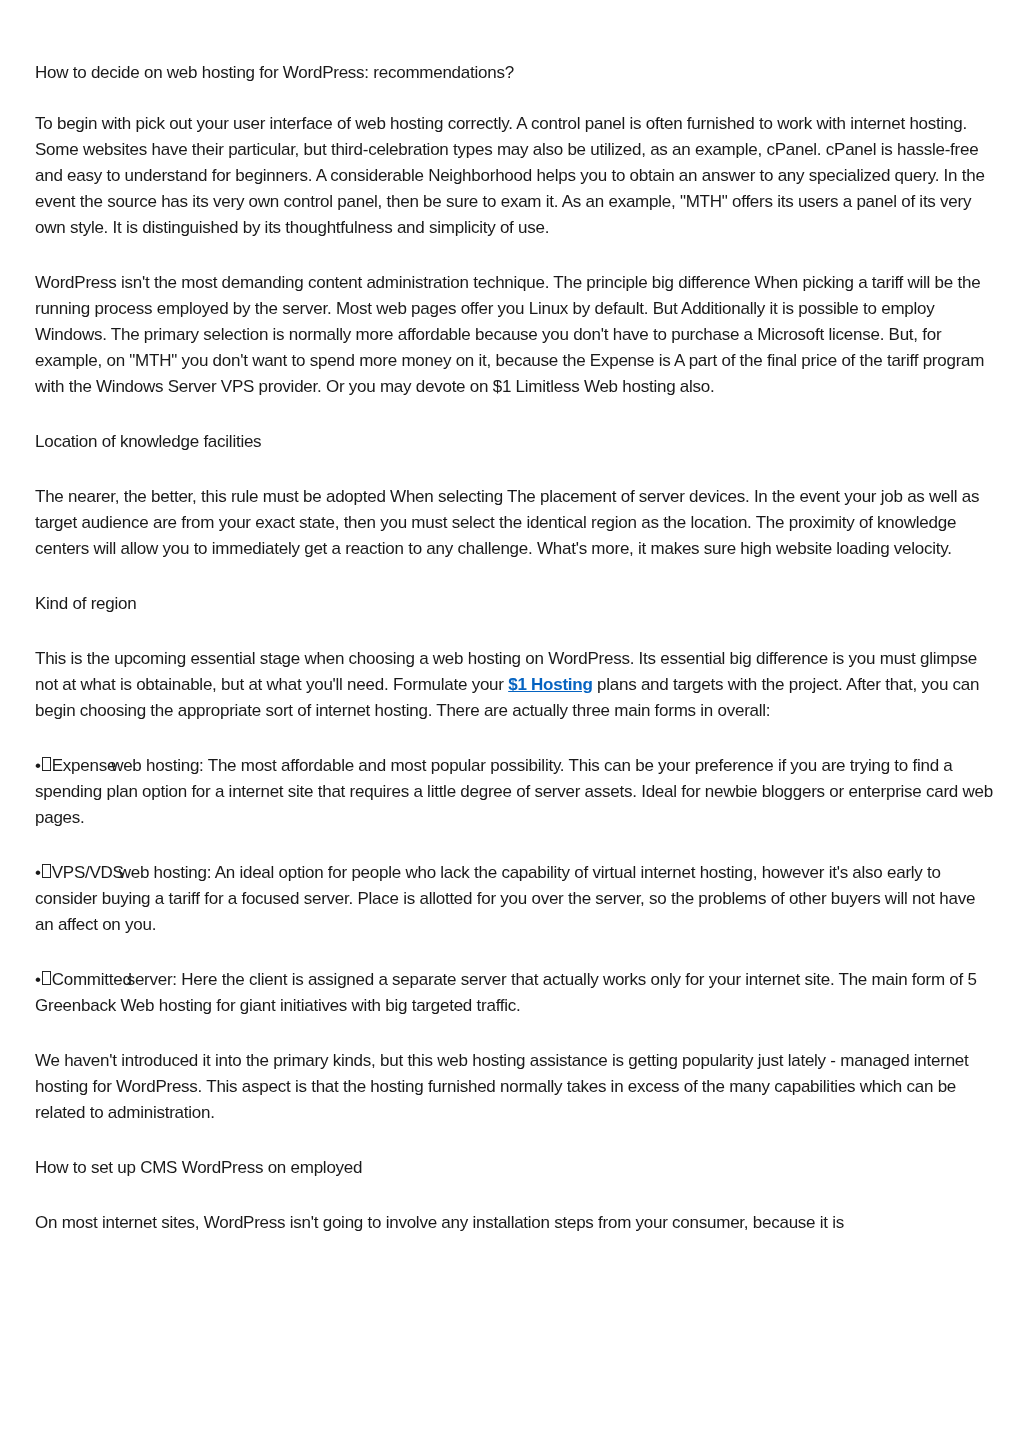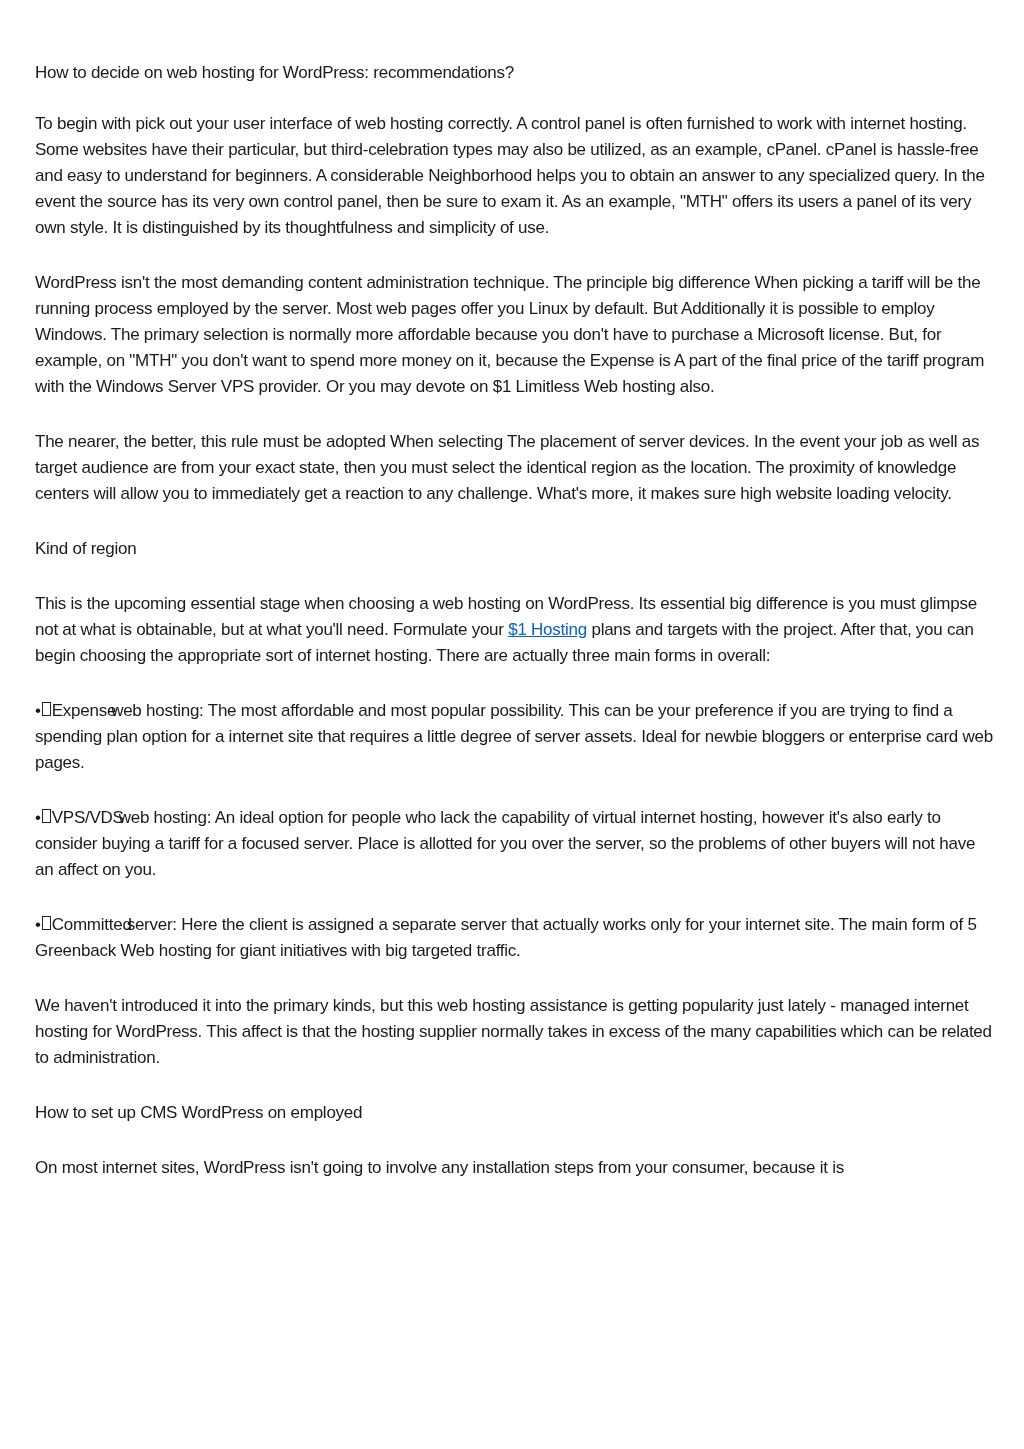--- a/index.html
+++ b/index.html
@@ -18,21 +18,21 @@
     font-size:17px;
     line-height:26px;
     letter-spacing:-0.25px;
     color:var(--text);
     background:var(--bg);
   }
   .block{margin:0 0 29px 0;}
   .title{margin-bottom:25px;}
   .link{
     color:var(--link);
-    font-weight:400;
+    font-weight:700;
     text-decoration:underline;
     cursor:pointer;
   }
   .lead{margin-right:-5px;}
   .tofu{
     display:inline-block;
     width:7px;
     height:12px;
     border:1px solid #232323;
     margin:0 1px 0 1px;
@@ -43,32 +43,33 @@
 
 <div class="page">
 
   <p class="block title">How to decide on web hosting for WordPress: recommendations?</p>
 
   <p class="block">To begin with pick out your user interface of web hosting correctly. A control panel is often furnished to work with internet hosting. Some websites have their particular, but third-celebration types may also be utilized, as an example, cPanel. cPanel is hassle-free and easy to understand for beginners. A considerable Neighborhood helps you to obtain an answer to any specialized query. In the event the source has its very own control panel, then be sure to exam it. As an example, "MTH" offers its users a panel of its very own style. It is distinguished by its thoughtfulness and simplicity of use.</p>
 
 
   <p class="block">WordPress isn't the most demanding content administration technique. The principle big difference When picking a tariff will be the running process employed by the server. Most web pages offer you Linux by default. But Additionally it is possible to employ Windows. The primary selection is normally more affordable because you don't have to purchase a Microsoft license. But, for example, on "MTH" you don't want to spend more money on it, because the Expense is A part of the final price of the tariff program with the Windows Server VPS provider. Or you may devote on $1 Limitless Web hosting also.</p>
 
+  <p class="block">Location of knowledge facilities</p>
 
   <p class="block">The nearer, the better, this rule must be adopted When selecting The placement of server devices. In the event your job as well as target audience are from your exact state, then you must select the identical region as the location. The proximity of knowledge centers will allow you to immediately get a reaction to any challenge. What's more, it makes sure high website loading velocity.</p>
 
   <p class="block">Kind of region</p>
 
   <p class="block"><span>This is the upcoming essential stage when choosing a web hosting on WordPress. Its essential big difference is you must glimpse not at what is obtainable, but at what you'll need. Formulate your </span><a class="link">$1 Hosting</a><span> plans and targets with the project. After that, you can begin choosing the appropriate sort of internet hosting. There are actually three main forms in overall:</span></p>
 
   <p class="block"><span>•</span><span class="tofu"></span><span class="lead">Expense</span><span>web hosting: The most affordable and most popular possibility. This can be your preference if you are trying to find a spending plan option for a internet site that requires a little degree of server assets. Ideal for newbie bloggers or enterprise card web pages.</span></p>
 
   <p class="block"><span>•</span><span class="tofu"></span><span class="lead">VPS/VDS</span><span>web hosting: An ideal option for people who lack the capability of virtual internet hosting, however it's also early to consider buying a tariff for a focused server. Place is allotted for you over the server, so the problems of other buyers will not have an affect on you.</span></p>
 
   <p class="block"><span>•</span><span class="tofu"></span><span class="lead">Committed</span><span>server: Here the client is assigned a separate server that actually works only for your internet site. The main form of 5 Greenback Web hosting for giant initiatives with big targeted traffic.</span></p>
 
-  <p class="block">We haven't introduced it into the primary kinds, but this web hosting assistance is getting popularity just lately - managed internet hosting for WordPress. This affect is that the hosting supplier normally takes in excess of the many capabilities which can be related to administration.</p>
+  <p class="block">We haven't introduced it into the primary kinds, but this web hosting assistance is getting popularity just lately - managed internet hosting for WordPress. This aspect is that the hosting furnished normally takes in excess of the many capabilities which can be related to administration.</p>
 
   <p class="block">How to set up CMS WordPress on employed</p>
 
   <p class="block">On most internet sites, WordPress isn't going to involve any installation steps from your consumer, because it is</p>
 
 </div>
 
 </body></html>

